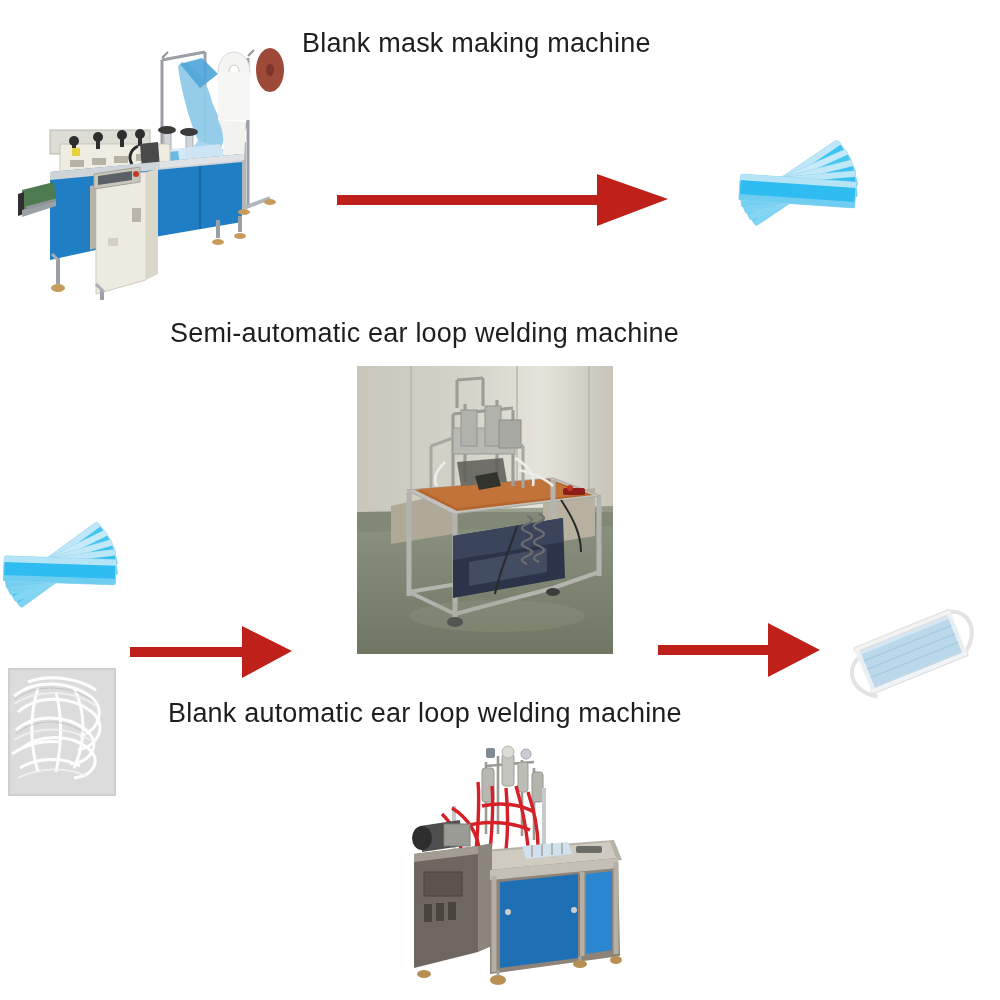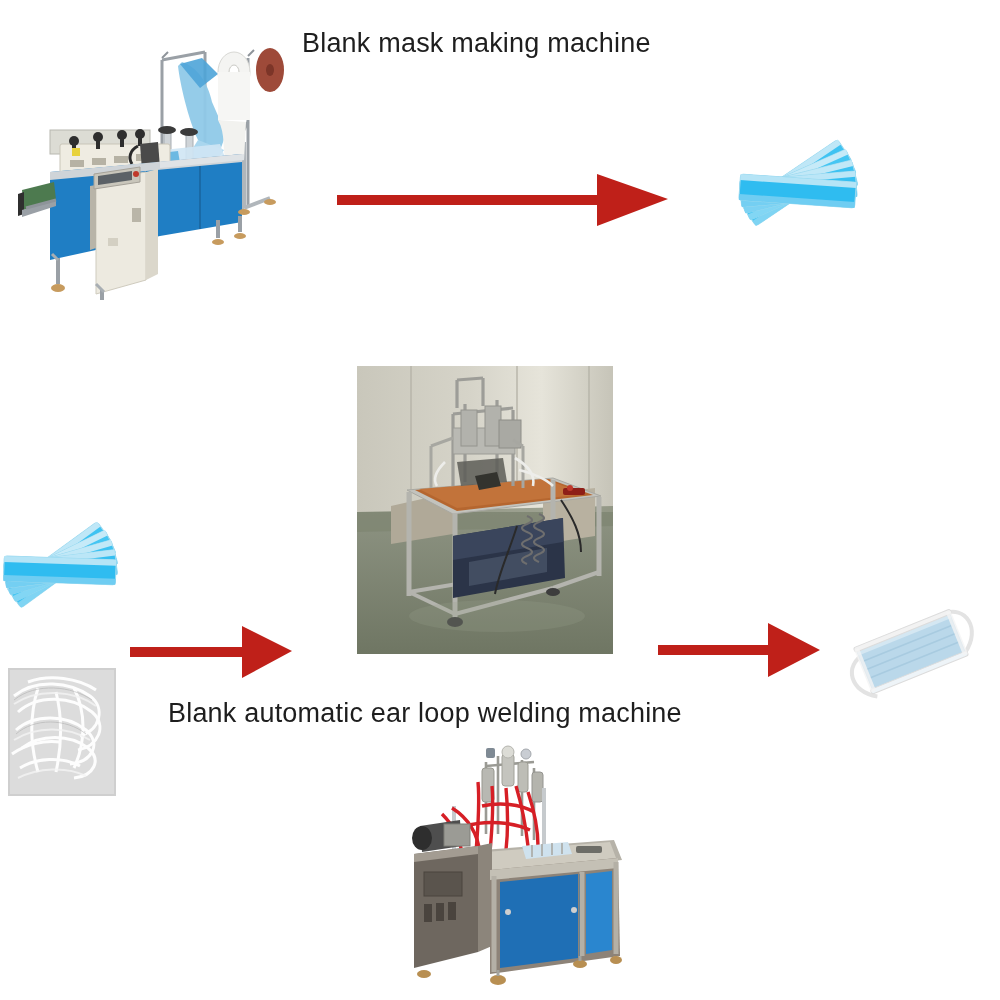--- a/index.html
+++ b/index.html
@@ -187,20 +187,21 @@
         </g>
         <g transform="rotate(4 75 61)">
           <rect x="18" y="54" width="116" height="26" rx="3" fill="#2fbcf0" stroke="#9bd9ef"></rect>
           <rect x="18" y="54" width="116" height="6" fill="#b5e4f6"></rect>
           <rect x="18" y="74" width="116" height="6" fill="#6fcdf2"></rect>
         </g>
       </g>
     </svg>
   </div>
 
+  <div class="abs caption" style="left:170px;top:320px;">Semi-automatic ear loop welding machine</div>
 
   <div class="abs photo" style="left:357px;top:366px;width:256px;height:288px;">
     <svg viewBox="0 0 256 288" xmlns="http://www.w3.org/2000/svg">
       <defs>
         <linearGradient id="wallg" x1="0" y1="0" x2="1" y2="0">
           <stop offset="0" stop-color="#c9c7bb"></stop>
           <stop offset=".45" stop-color="#d6d4c9"></stop>
           <stop offset=".72" stop-color="#e6e4da"></stop>
           <stop offset="1" stop-color="#c6c4b8"></stop>
         </linearGradient>

